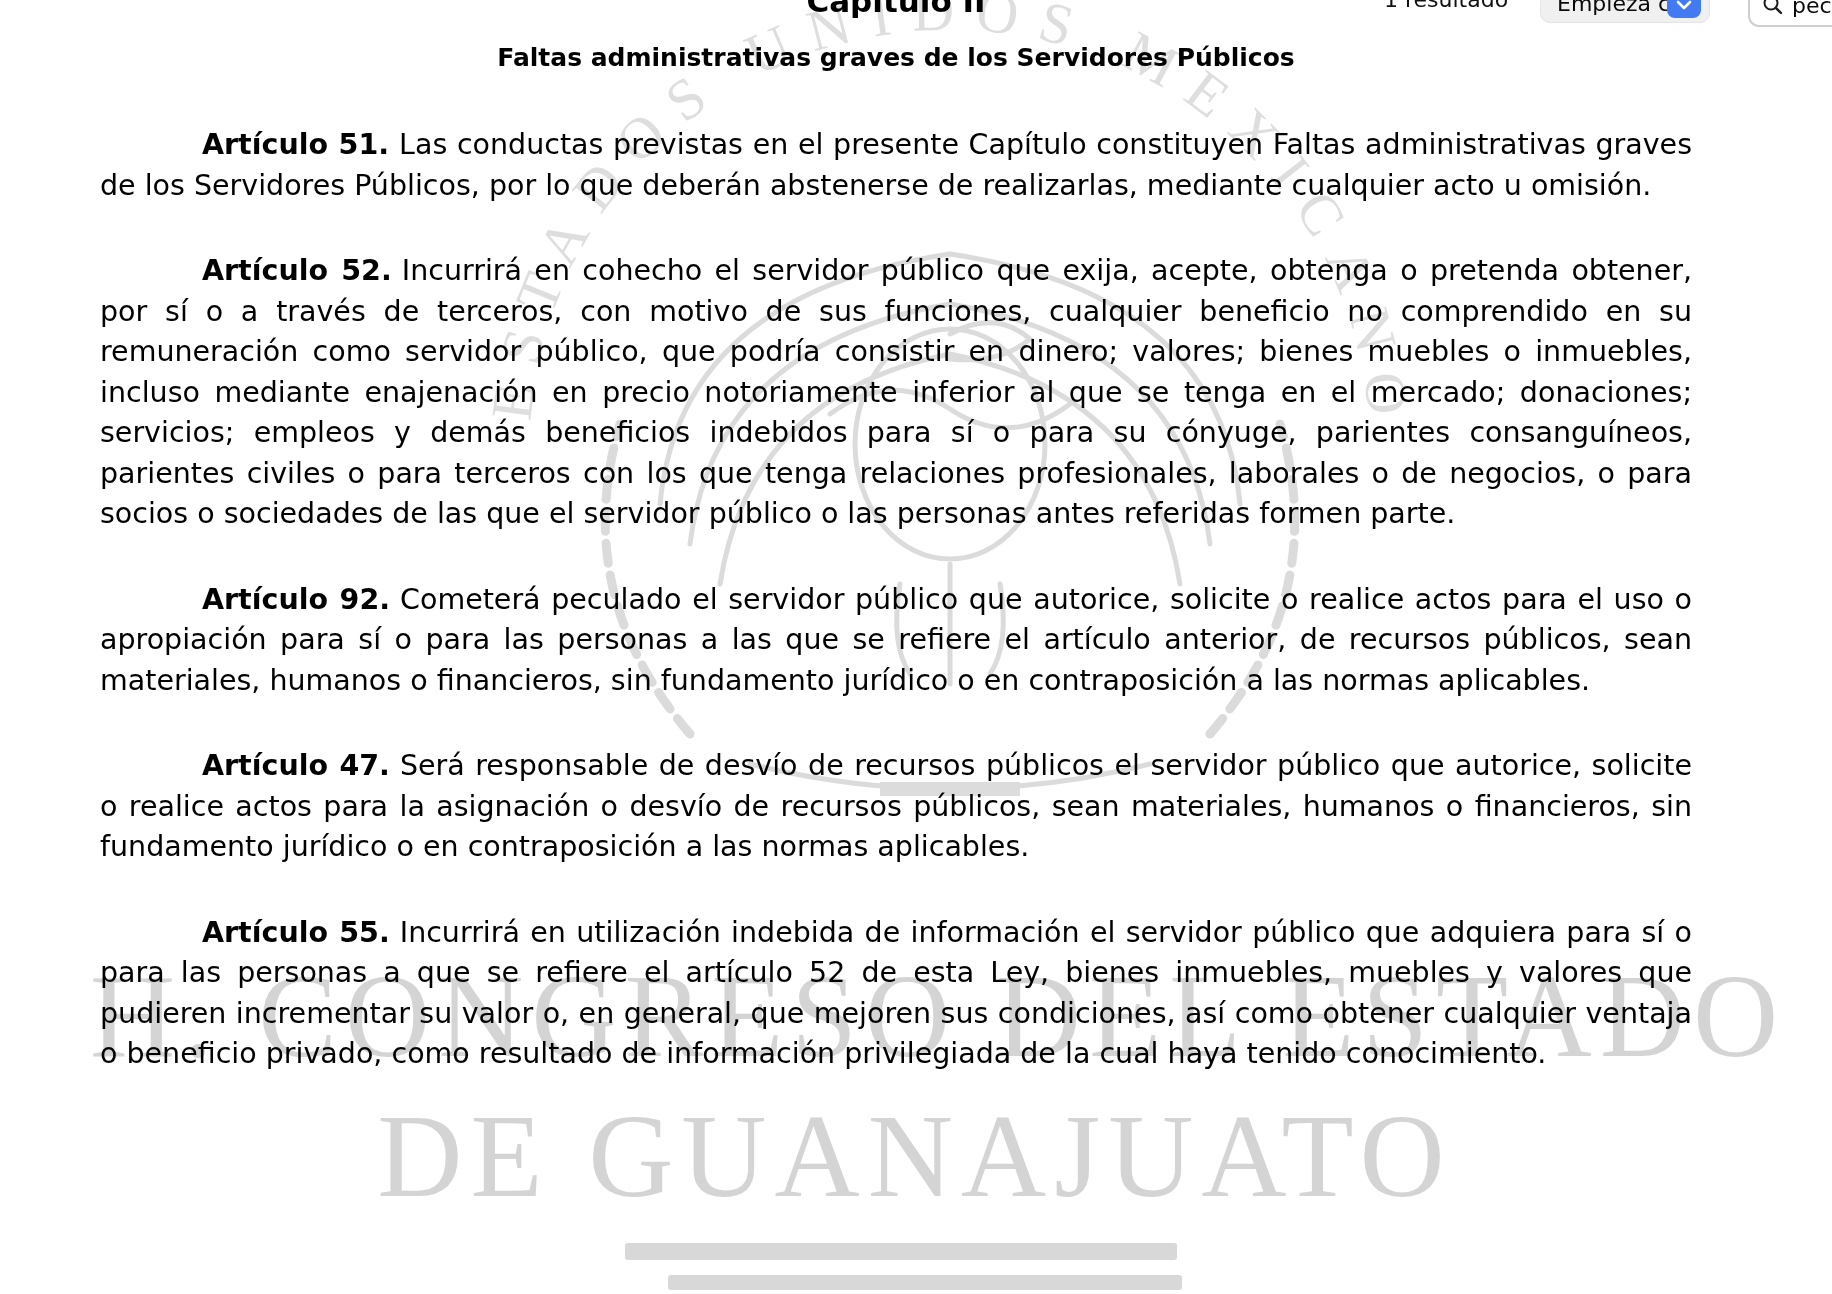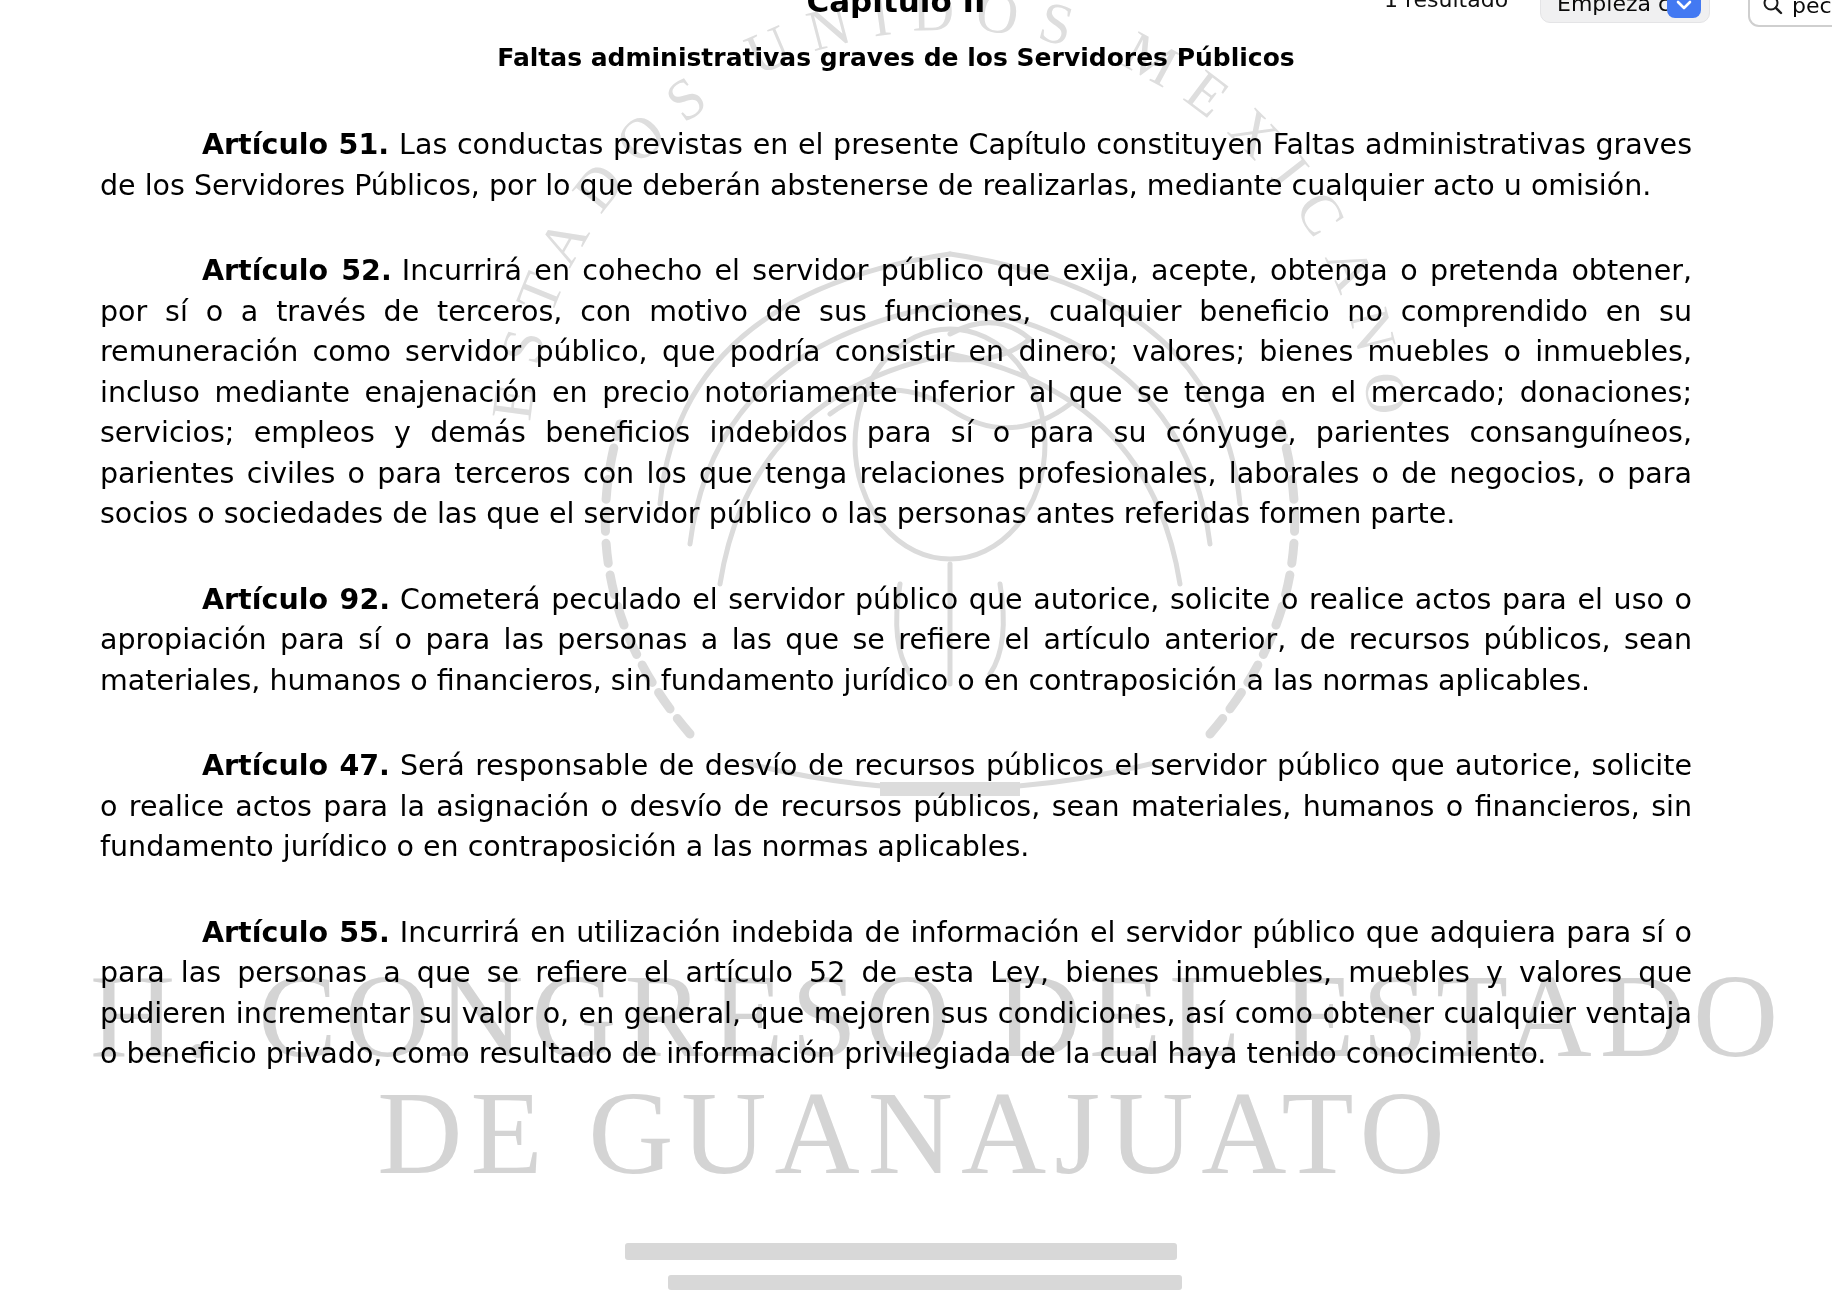--- a/index.html
+++ b/index.html
@@ -14,21 +14,21 @@
   
   .wm-seal { position: absolute; left: 360px; top: -56px; z-index: 0; pointer-events: none; }
   .wm-text {
     position: absolute; left: 90px; width: 1650px;
     text-align: center; white-space: nowrap;
     font-family: "Liberation Serif", serif;
     color: #d4d4d4; font-size: 118px; line-height: 1; letter-spacing: 8px;
     z-index: 0; pointer-events: none;
   }
   .wm1 { top: 958px; }
-  .wm2 { top: 1075px; }
+  .wm2 { top: 1098px; }
   .wm-bar { position: absolute; background: #d8d8d8; z-index: 0; border-radius: 3px; pointer-events: none; }
   .wm-bar1 { left: 625px; top: 1243px; width: 552px; height: 17px; }
   .wm-bar2 { left: 668px; top: 1275px; width: 514px; height: 15px; }
 
   
   .content { position: absolute; left: 100px; top: 0; width: 1592px; z-index: 2; color: #000000; display: flow-root; }
   .chapter { margin: -18px 0 0; font-size: 31px; line-height: 38px; font-weight: bold; text-align: center; }
   .doc-title { margin: 20px 0 0; font-size: 25px; line-height: 36px; font-weight: bold; text-align: center; }
   .article { margin: 45px 0 0; font-size: 28.5px; line-height: 40.5px; text-align: justify; text-indent: 102px; }
   .article.first { margin-top: 49px; }

